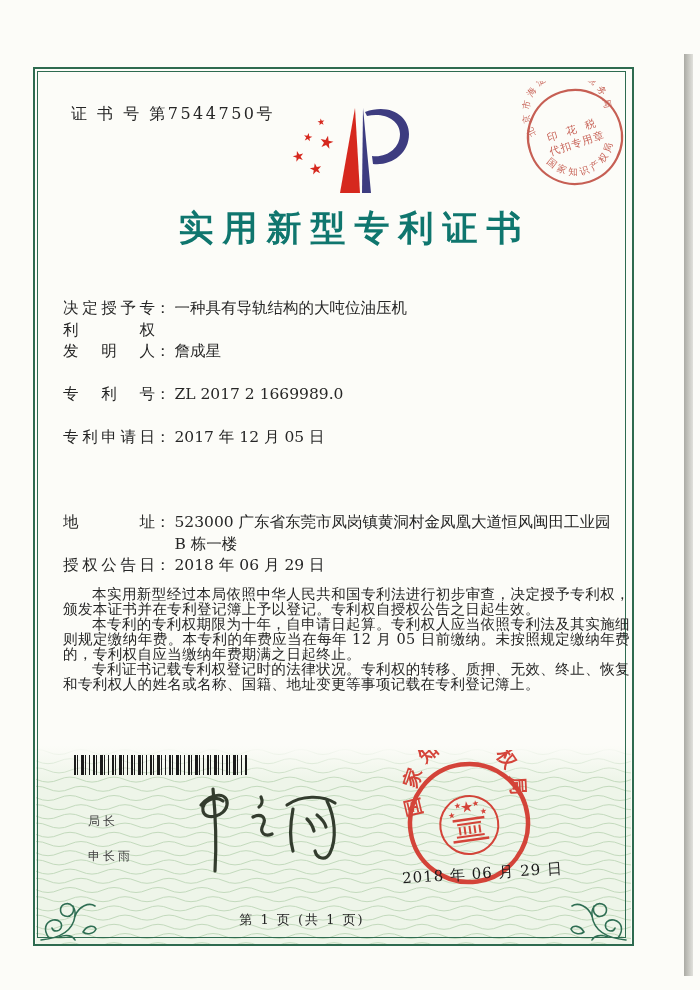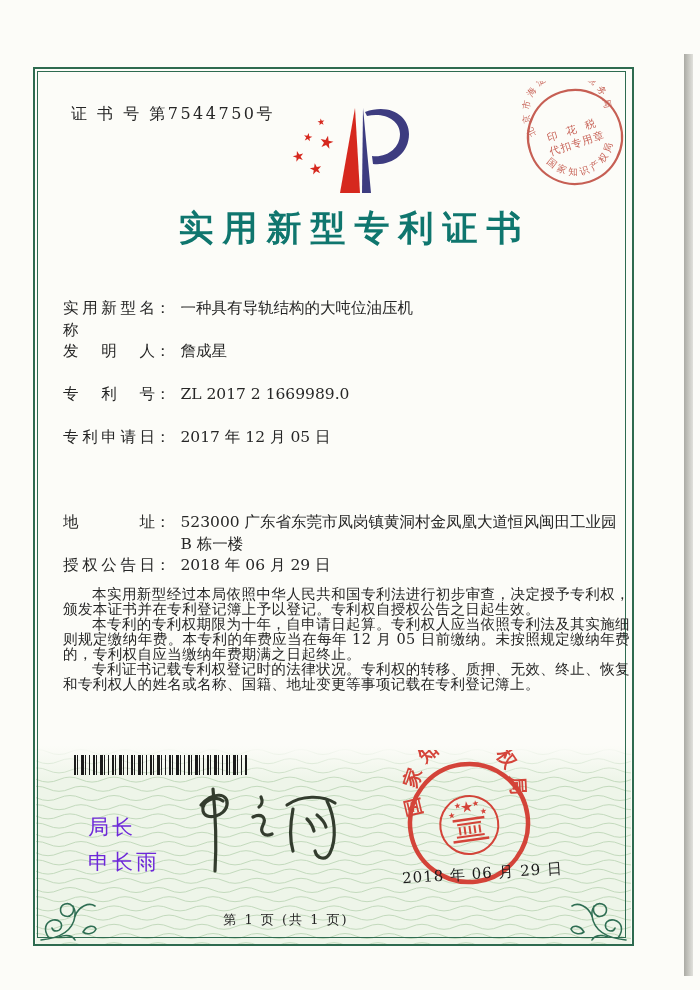--- a/index.html
+++ b/index.html
@@ -17,45 +17,45 @@
        font-size:35px;font-weight:600;letter-spacing:9px;text-indent:9px;color:#0f766e;z-index:3;}
   
   .logo{position:absolute;left:290px;top:103px;width:122px;height:96px;z-index:3;}
   .logo .star{position:absolute;color:#d6281e;line-height:1;
        font-family:"DejaVu Sans","Liberation Sans",sans-serif;}
   
   .row{position:absolute;left:63px;width:570px;font-size:15.5px;line-height:22px;z-index:3;}
   .lbl{display:inline-block;width:92px;text-align:justify;text-align-last:justify;
        text-justify:inter-character;vertical-align:top;}
   .colon{vertical-align:top;}
-  .val{margin-left:10px;vertical-align:top;}
+  .val{margin-left:4px;vertical-align:top;}
   .val.wrap{display:inline-block;width:447px;line-height:22px;}
   .pair2{position:absolute;left:315px;top:0;white-space:nowrap;}
   
   .bodytext{position:absolute;left:63px;top:587px;width:567px;font-size:14.5px;
        line-height:15px;text-align:justify;z-index:3;}
   .bodytext p{margin:0;text-indent:2em;letter-spacing:.4px;}
   
   .wavepanel{position:absolute;left:36px;top:746px;width:595px;height:198px;
        background:#eef5e9;overflow:hidden;z-index:0;}
   .wavefade{position:absolute;left:0;top:0;width:100%;height:34px;
        background:linear-gradient(to bottom,#fcfcf8,rgba(252,252,248,0));}
   .barcode{position:absolute;left:74px;top:755px;width:174px;height:20px;z-index:3;
        background:repeating-linear-gradient(90deg,#1b1b1b 0 2px,transparent 2px 3px,
         #1b1b1b 3px 4px,transparent 4px 7px,#1b1b1b 7px 10px,transparent 10px 11px,
         #1b1b1b 11px 12px,transparent 12px 15px,#1b1b1b 15px 16px,transparent 16px 19px);}
-  .director{position:absolute;left:88px;z-index:3;font-size:21px;color:#6d28d9;
+  .director{position:absolute;left:88px;z-index:3;font-size:12px;color:#404040;
        font-family:"Liberation Sans","DejaVu Sans",sans-serif;letter-spacing:3px;}
   .sig{position:absolute;left:175px;top:783px;z-index:3;}
   .sealwrap{position:absolute;left:396px;top:750px;z-index:2;}
   .sealdate{position:absolute;left:402px;top:864px;width:170px;font-size:15px;color:#1c1c1c;
        letter-spacing:1px;transform:rotate(-3.5deg);z-index:3;}
   .stampwrap{position:absolute;left:519px;top:81px;z-index:2;opacity:.88;}
   .footer{position:absolute;left:0;top:911px;width:572px;text-align:center;
-       font-size:13px;z-index:3;letter-spacing:2px;}
+       font-size:13px;z-index:3;letter-spacing:2px;padding-left:16px;}
   .flourish{position:absolute;z-index:2;}
   .flourish.rt{transform:scaleX(-1);}
   svg text{font-family:"DejaVu Serif","Liberation Serif",serif;}
 </style>
 </head>
 <body>
 
 <div class="paper">
 
   <div class="wavepanel">
@@ -137,21 +137,21 @@
         <textPath href="#arcBot" startOffset="50%" text-anchor="middle">国家知识产权局</textPath>
       </text>
       <text x="56" y="52" font-size="10.5" letter-spacing="3" text-anchor="middle">印 花 税</text>
       <text x="56" y="66" font-size="10.5" letter-spacing="1" text-anchor="middle">代扣专用章</text>
     </g>
   </svg>
 
   <div class="title">实用新型专利证书</div>
 
   <div class="row" style="top:297px;">
-    <span class="lbl">实用新型名称</span><span class="colon">：</span><span class="val">一种具有导轨结构的大吨位油压机</span>
+    <span class="lbl">决定授予专利权</span><span class="colon">：</span><span class="val">一种具有导轨结构的大吨位油压机</span>
   </div>
   <div class="row" style="top:340px;">
     <span class="lbl">发明人</span><span class="colon">：</span><span class="val">詹成星</span>
   </div>
   <div class="row" style="top:383px;">
     <span class="lbl">专利号</span><span class="colon">：</span><span class="val">ZL 2017 2 1669989.0</span>
   </div>
   <div class="row" style="top:426px;">
     <span class="lbl">专利申请日</span><span class="colon">：</span><span class="val">2017 年 12 月 05 日</span>
   </div>

